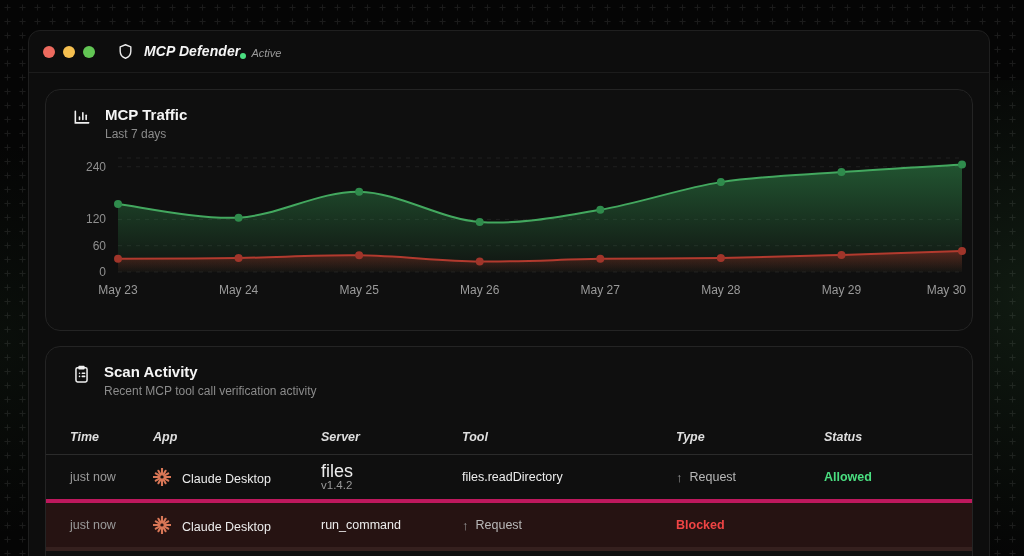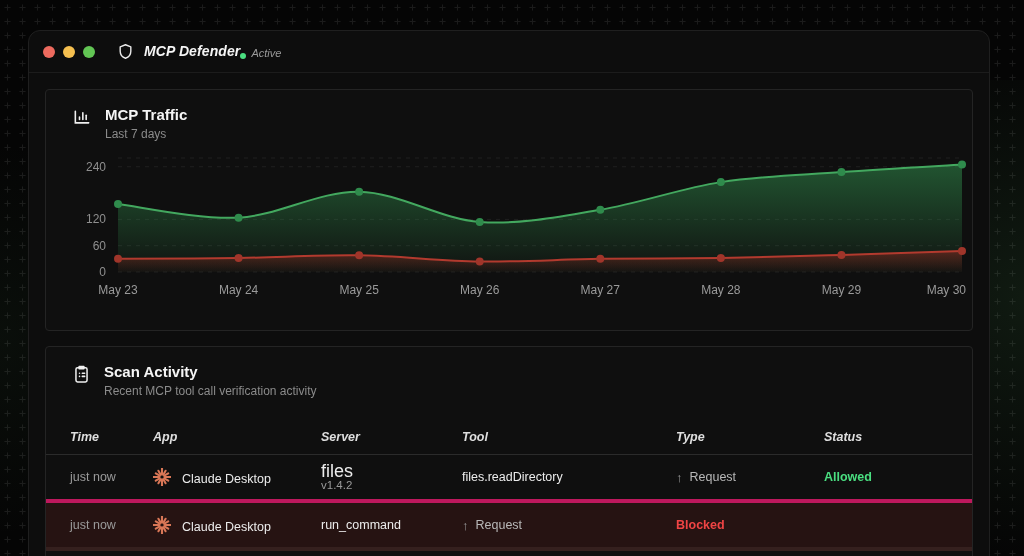--- a/index.html
+++ b/index.html
@@ -20,21 +20,21 @@
   .tl { width:12px; height:12px; border-radius:50%; border:none; padding:0; cursor:pointer; }
   .tl.red { background:#ed6a5e; } .tl.yellow { background:#f5bf4f; } .tl.green { background:#62c554; }
   .shield { margin-right:10px; display:flex; align-items:center; }
   .title-block { display:flex; flex-direction:row; justify-content:center;font-style:italic; }
   .app-title { color:#f5f5f5; font-size:14px; font-weight:700; letter-spacing:0.1px; line-height:15px; }
   .status-line { display:flex; align-items:flex-end; gap:5px; margin-top:2px; }
   .status-dot { width:6px; height:6px; border-radius:50%; background:#4ade80; }
   .status-text { color:#9a9a9a; font-size:11px; }
 
   .card { position:absolute; left:16px; right:16px; background:#0f0f0f;
-    border:1px solid #242424; border-radius:4px; }
+    border:1px solid #242424; border-radius:15px; }
   .card-traffic { top:58px; height:242px; }
   .card-scan { top:315px; height:232px; }
 
   .card-head { display:flex; align-items:flex-start; padding:16px 24px 0 26px; }
   .card-head .hicon { margin-top:1px; margin-right:13px; }
   .card-title { color:#f5f5f5; font-size:15px; font-weight:700; line-height:18px; }
   .card-sub { color:#8b8b8b; font-size:12px; margin-top:3px; }
 
   .chart-wrap { position:absolute; left:24px; top:60px; width:898px; height:152px; }
 

